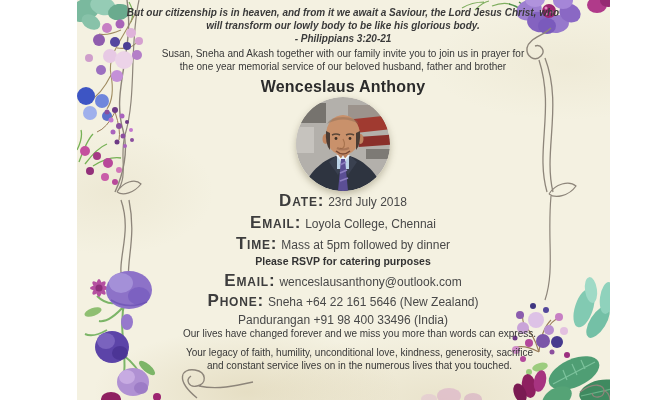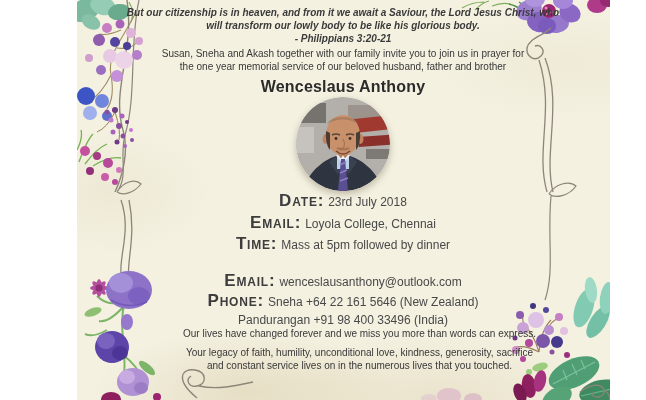--- a/index.html
+++ b/index.html
@@ -230,20 +230,21 @@
       <div class="row" style="top:191px">
         <span class="lbl">Date:</span><span class="val">23rd July 2018</span>
       </div>
       <div class="row" style="top:213px">
         <span class="lbl">Email:</span><span class="val">Loyola College, Chennai</span>
       </div>
       <div class="row" style="top:234px">
         <span class="lbl">Time:</span><span class="val">Mass at 5pm followed by dinner</span>
       </div>
 
+      <div class="row rsvp" style="top:255px">Please RSVP for catering purposes</div>
 
       <div class="row" style="top:271px">
         <span class="lbl">Email:</span><span class="val">wenceslausanthony@outlook.com</span>
       </div>
       <div class="row" style="top:291px">
         <span class="lbl">Phone:</span><span class="val">Sneha +64 22 161 5646 (New Zealand)</span>
       </div>
       <div class="row" style="top:310px">
         <span class="val">Pandurangan +91 98 400 33496 (India)</span>
       </div>

